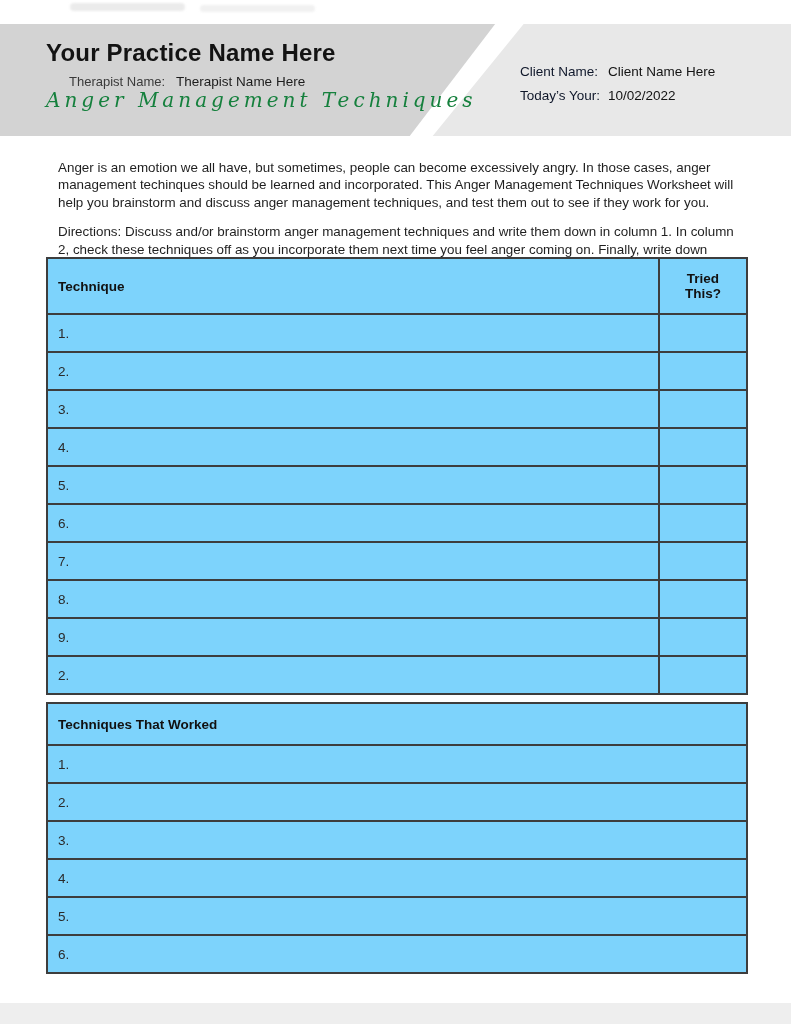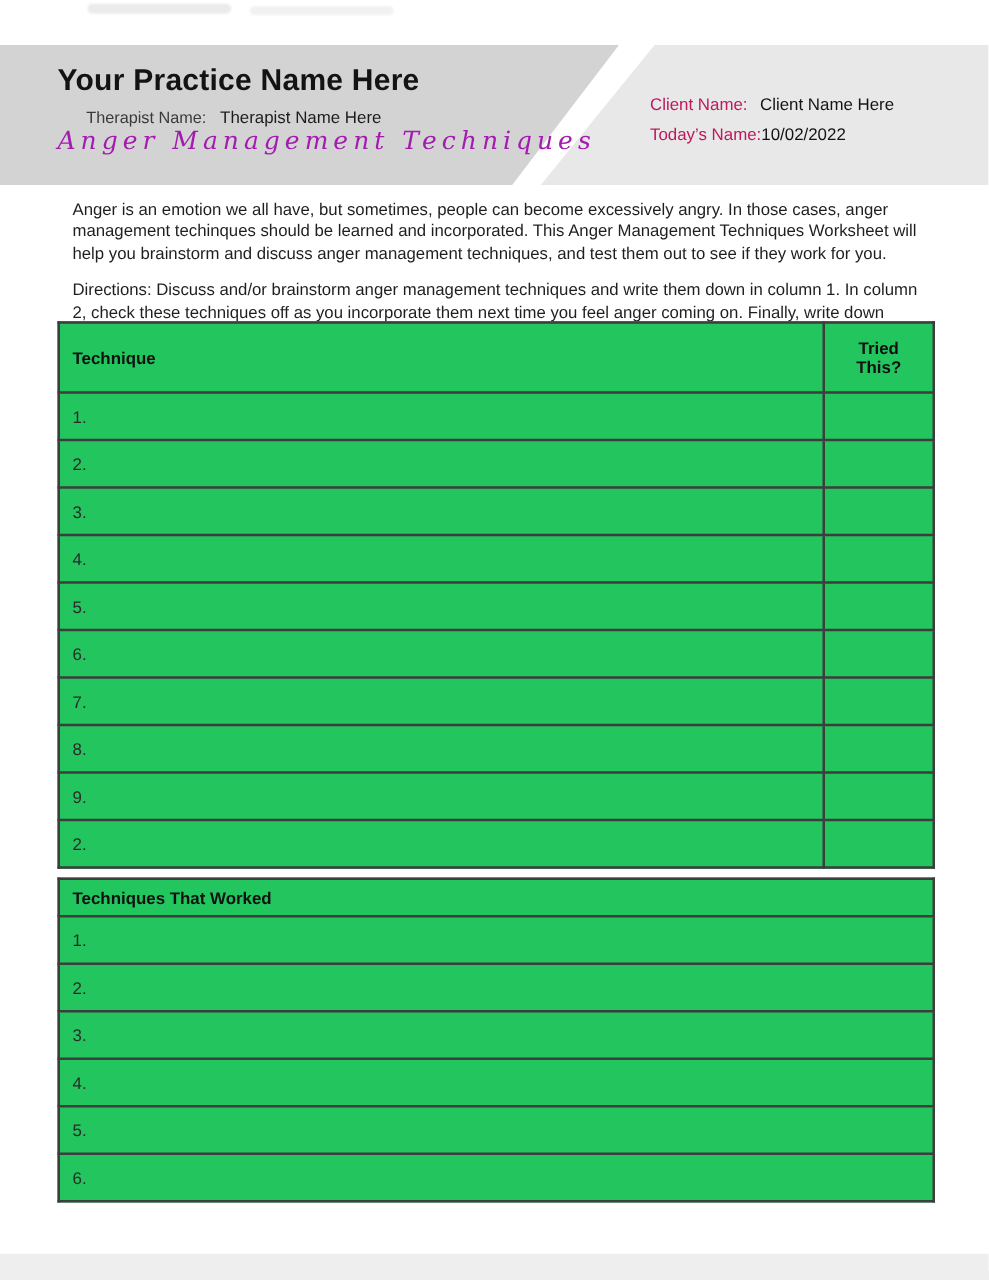--- a/index.html
+++ b/index.html
@@ -4,60 +4,60 @@
 <style>
   html,body{margin:0;padding:0;background:#ffffff;}
   body{
     width:791px;height:1024px;position:relative;overflow:hidden;
     font-family:"Liberation Sans",sans-serif;
     -webkit-font-smoothing:antialiased;
   }
   .page{position:absolute;inset:0;background:#fff;}
 
   
-  .band{position:absolute;left:0;top:36px;width:791px;height:112px;border-radius:31px;}
+  .band{position:absolute;left:0;top:24px;width:791px;height:112px;border-radius:31px;}
   .band-left{
     position:absolute;inset:0;background:#d3d3d3;
     clip-path:polygon(0 0,62.6% 0,51.8% 100%,0 100%);
   }
   .band-right{
     position:absolute;inset:0;background:#e8e8e8;
     clip-path:polygon(66.2% 0,100% 0,100% 100%,54.7% 100%);
   }
   .practice-name{
     position:absolute;left:46px;top:15px;margin:0;
     font-size:24px;font-weight:bold;color:#131313;letter-spacing:.2px;
   }
   .therapist-line{position:absolute;left:46px;top:50px;font-size:13px;color:#3a3a3a;margin-left:23px;}
   .therapist-line .val{margin-left:11px;font-size:13.5px;color:#1c1c1c;}
   .script-title{
     position:absolute;left:46px;top:64px;
     font-family:"DejaVu Serif",serif;font-style:italic;
-    font-size:20px;letter-spacing:4px;color:#a21caf;font-weight:500;
+    font-size:20px;letter-spacing:4px;color:#15803d;font-weight:500;
   }
   .client-block{position:absolute;left:520px;top:36px;font-size:13.5px;line-height:24px;color:#131313;}
-  .client-block .lbl{display:inline-block;min-width:88px;color:#be185d;}
+  .client-block .lbl{display:inline-block;min-width:88px;color:#0f172a;}
 
   
   .intro{position:absolute;left:46px;top:147px;width:709px;color:#1f1f1f;}
   .intro p{margin:12px;font-size:13.4px;line-height:17.4px;}
   .intro .directions{}
 
   
-  table{border-collapse:collapse;table-layout:fixed;position:absolute;left:46px;background:#22c55e;}
+  table{border-collapse:collapse;table-layout:fixed;position:absolute;left:46px;background:#7dd3fc;}
   .t1{top:257px;width:700px;}
   .t2{top:702px;width:700px;}
   th,td{border:2px solid #3d3d3d;box-sizing:border-box;}
   th{
     height:40px;font-size:13.5px;font-weight:bold;color:#111;
     text-align:left;padding:0 0 0 10px;
   }
   th.tried{text-align:center;padding:12px;}
   td{height:38px;font-size:13.5px;color:#2a2a2a;padding:0 0 0 10px;vertical-align:middle;}
-  .t2 th{height:30px;}
+  .t2 th{height:42px;}
 
   
   .footer-band{position:absolute;left:0;top:1003px;width:791px;height:21px;background:#eeeeee;}
 
   
   .smudge{position:absolute;border-radius:4px;filter:blur(1px);}
   .smudge.s1{left:70px;top:3px;width:115px;height:8px;background:#ebebeb;}
   .smudge.s2{left:200px;top:5px;width:115px;height:7px;background:#f1f1f1;}
 </style>
 </head>
@@ -78,21 +78,21 @@
       <span class="lbl">Therapist Name:</span><span class="val">Therapist Name Here</span>
     </div>
 
     <div class="script-title">Anger Management Techniques</div>
 
     <div class="client-block">
       <div>
         <span class="lbl">Client Name:</span><span class="val">Client Name Here</span>
       </div>
       <div>
-        <span class="lbl">Today’s Name:</span><span class="val">10/02/2022</span>
+        <span class="lbl">Today’s Your:</span><span class="val">10/02/2022</span>
       </div>
     </div>
   </header>
 
   <section class="intro">
     <p>Anger is an emotion we all have, but sometimes, people can become excessively angry. In those cases, anger management techinques should be learned and incorporated. This Anger Management Techniques Worksheet will help you brainstorm and discuss anger management techniques, and test them out to see if they work for you.</p>
     <p class="directions">Directions: Discuss and/or brainstorm anger management techniques and write them down in column 1. In column 2, check these techniques off as you incorporate them next time you feel anger coming on. Finally, write down which techniques were successful in helping you manage your anger.</p>
   </section>
 
   <table class="t1">

